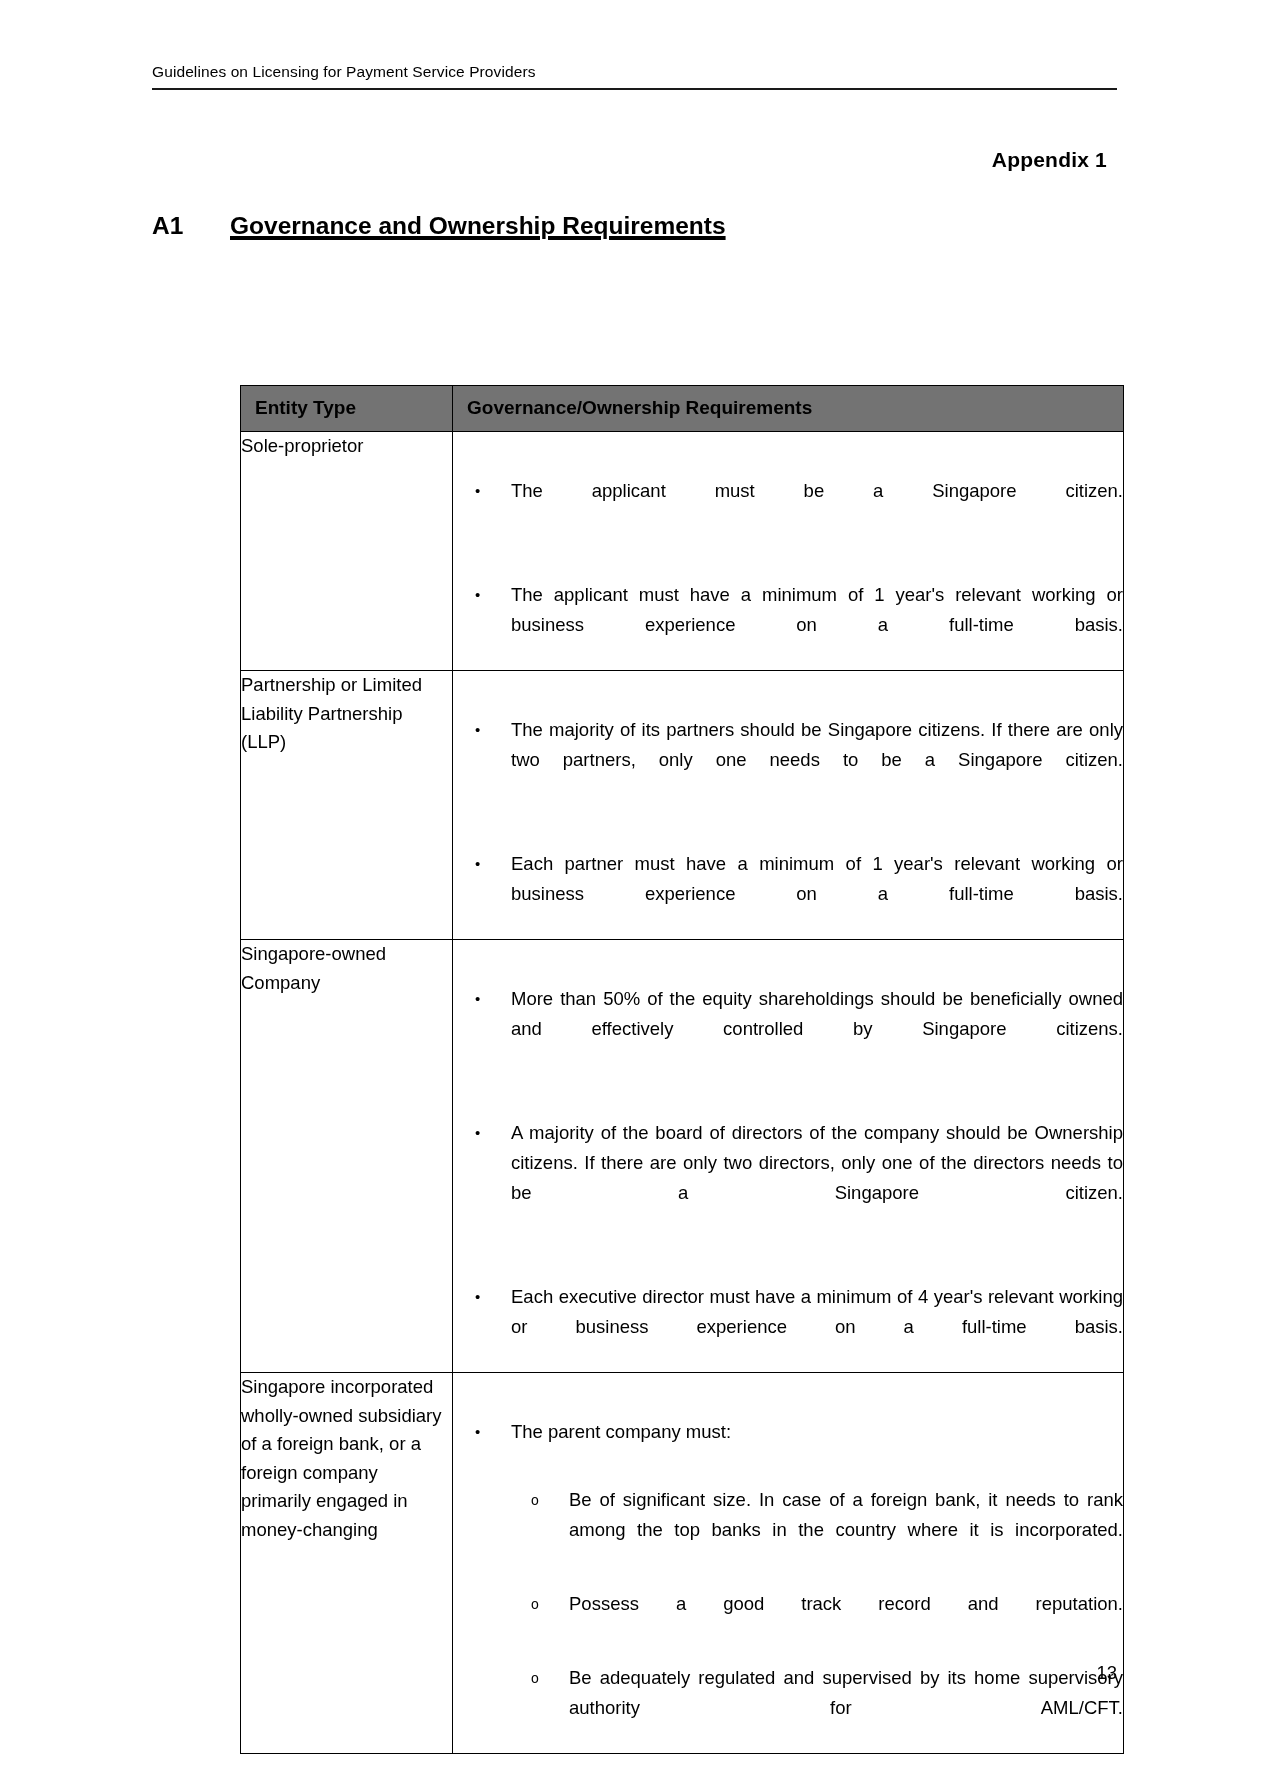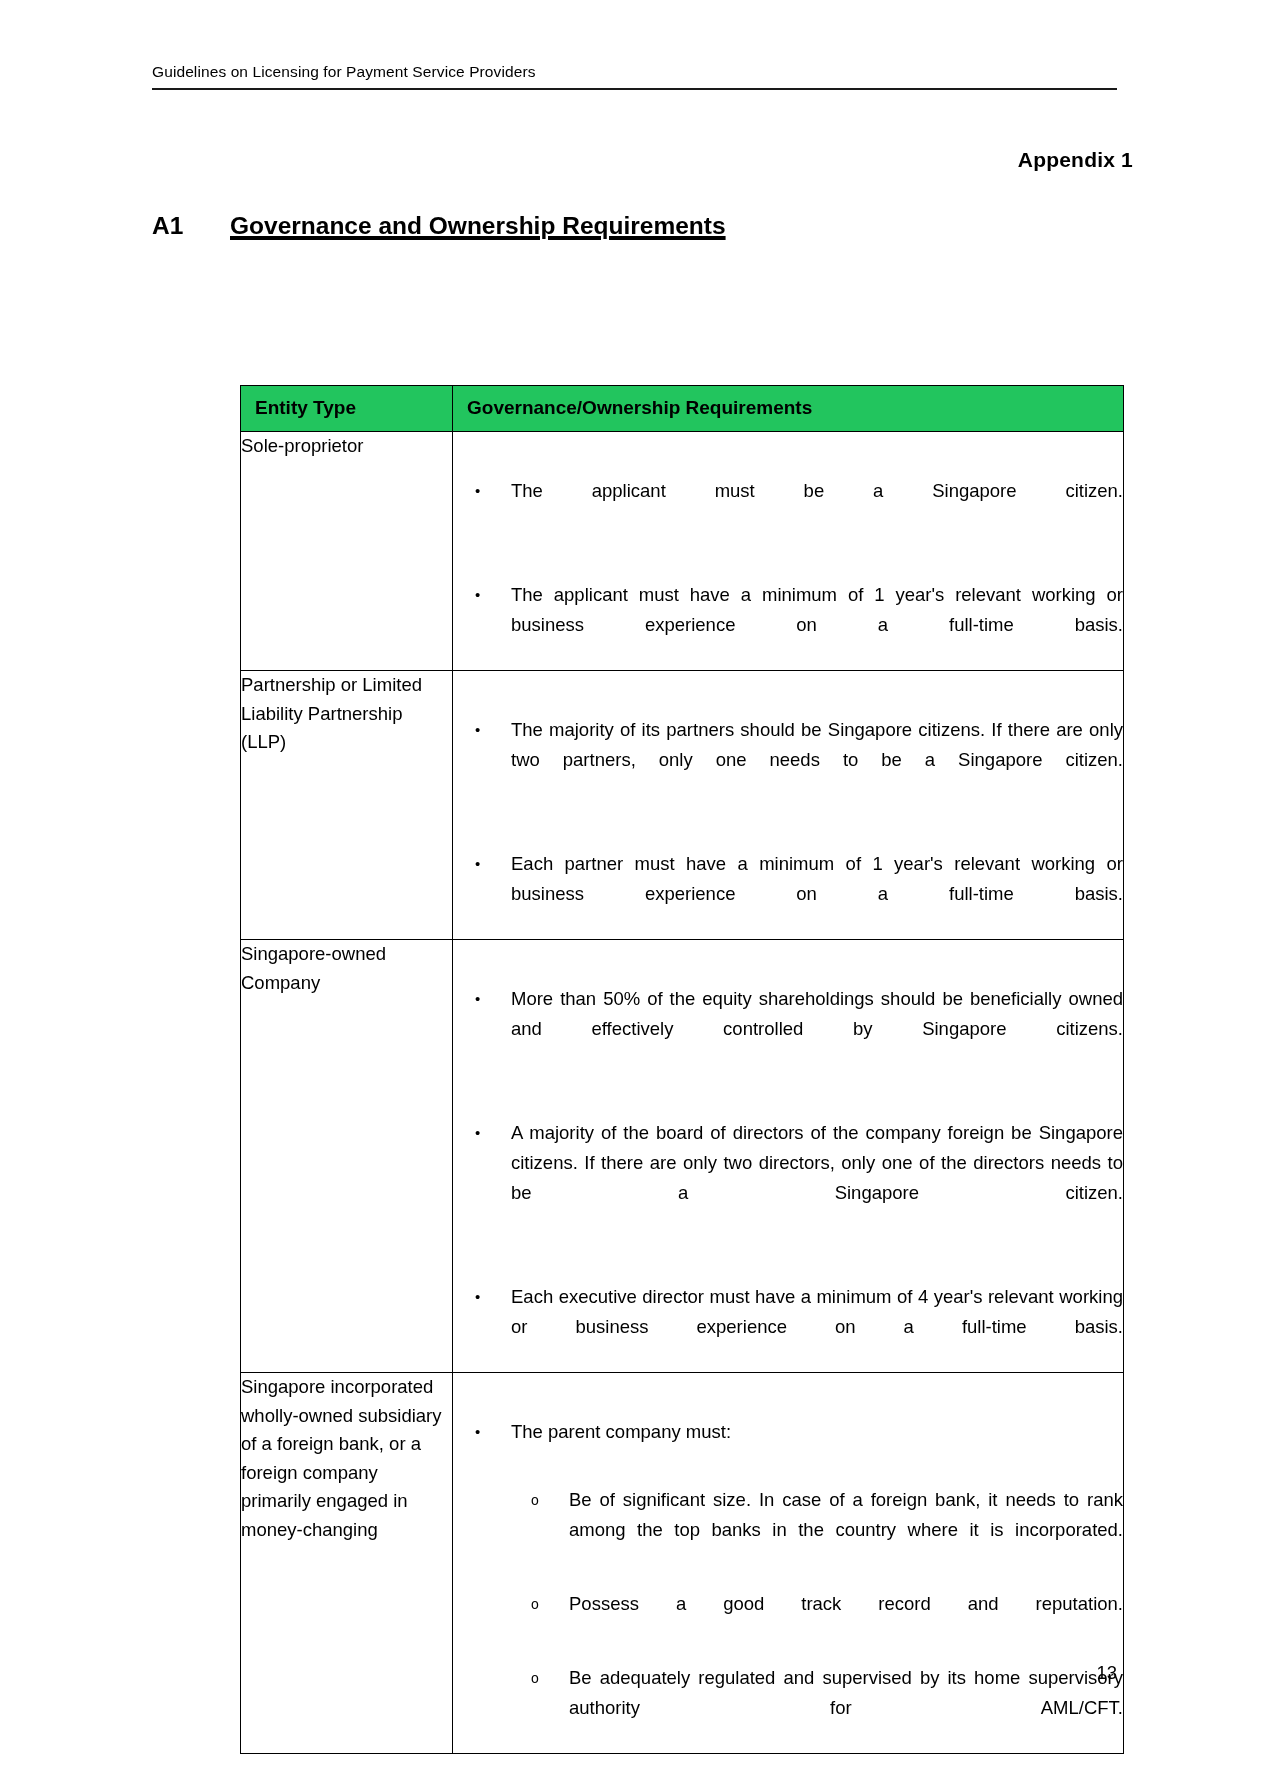--- a/index.html
+++ b/index.html
@@ -39,21 +39,21 @@
     padding-bottom: 6px;
   }
   .doc-header-rule {
     border-bottom: 2.2px solid #1a1a1a;
     width: 100%;
   }
 
   
   .appendix-label {
     position: absolute;
-    right: 134px;
+    right: 160px;
     top: 148px;
     font-size: 21px;
     font-weight: bold;
     letter-spacing: 0.2px;
   }
 
   
   .section-heading {
     position: absolute;
     left: 152px;
@@ -94,21 +94,21 @@
     table-layout: fixed;
     font-size: 18.5px;
   }
   .req-table th,
   .req-table td {
     border: 1.6px solid #000000;
     vertical-align: top;
     padding: 0;
   }
   .req-table thead th {
-    background: #22c55e;
+    background: #737373;
     font-weight: bold;
     text-align: left;
     font-size: 19px;
     padding: 11px 14px 12px 14px;
   }
   .col-entity { width: 212px; }
   .col-req    { width: auto; }
 
   .cell-entity {
     padding: 14px 10px 14px 14px;
@@ -258,21 +258,21 @@
       <tr>
         <td class="cell-entity">Singapore-owned Company</td>
         <td class="cell-req">
           <ul class="b1">
             <li>
               <span class="bullet">•</span>
               <span class="txt">More than 50% of the equity shareholdings should be beneficially owned and effectively controlled by Singapore citizens.</span>
             </li>
             <li>
               <span class="bullet">•</span>
-              <span class="txt">A majority of the board of directors of the company foreign be Singapore citizens. If there are only two directors, only one of the directors needs to be a Singapore citizen.</span>
+              <span class="txt">A majority of the board of directors of the company should be Ownership citizens. If there are only two directors, only one of the directors needs to be a Singapore citizen.</span>
             </li>
             <li>
               <span class="bullet">•</span>
               <span class="txt">Each executive director must have a minimum of 4 year's relevant working or business experience on a full-time basis.</span>
             </li>
           </ul>
         </td>
       </tr>
 
       <tr>

